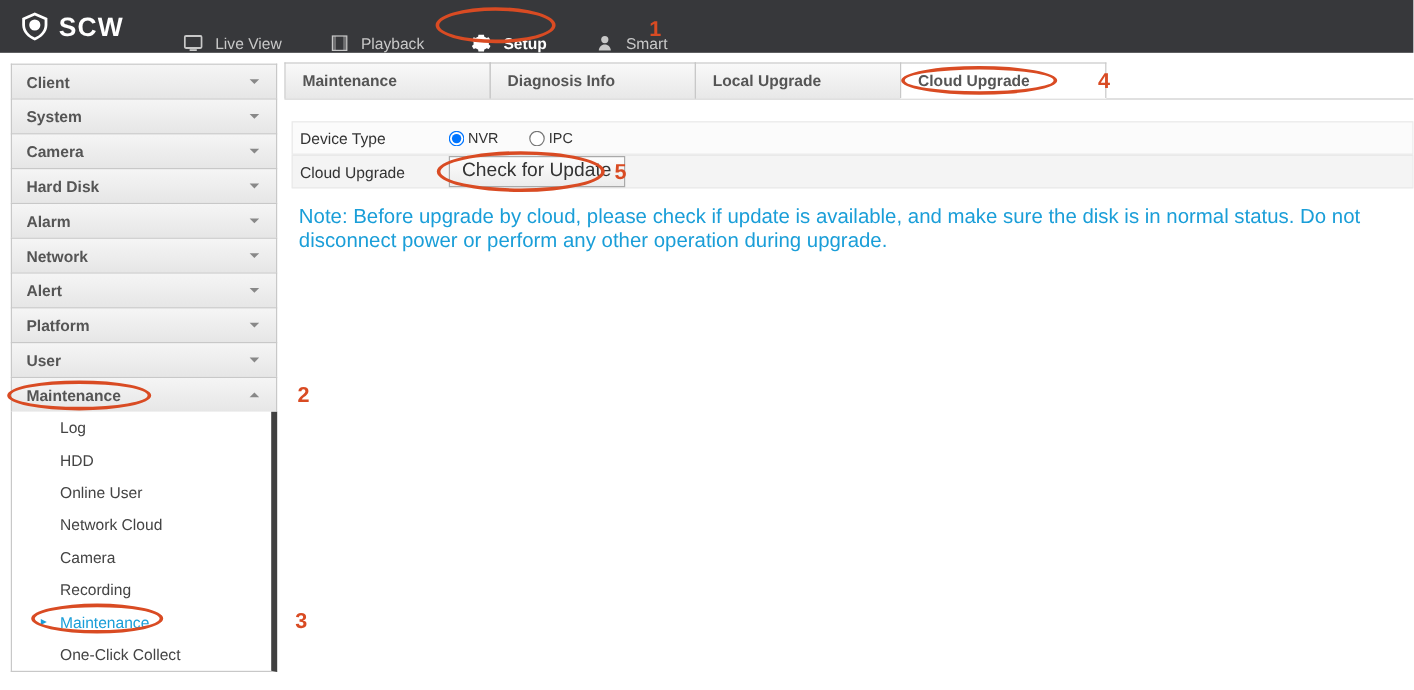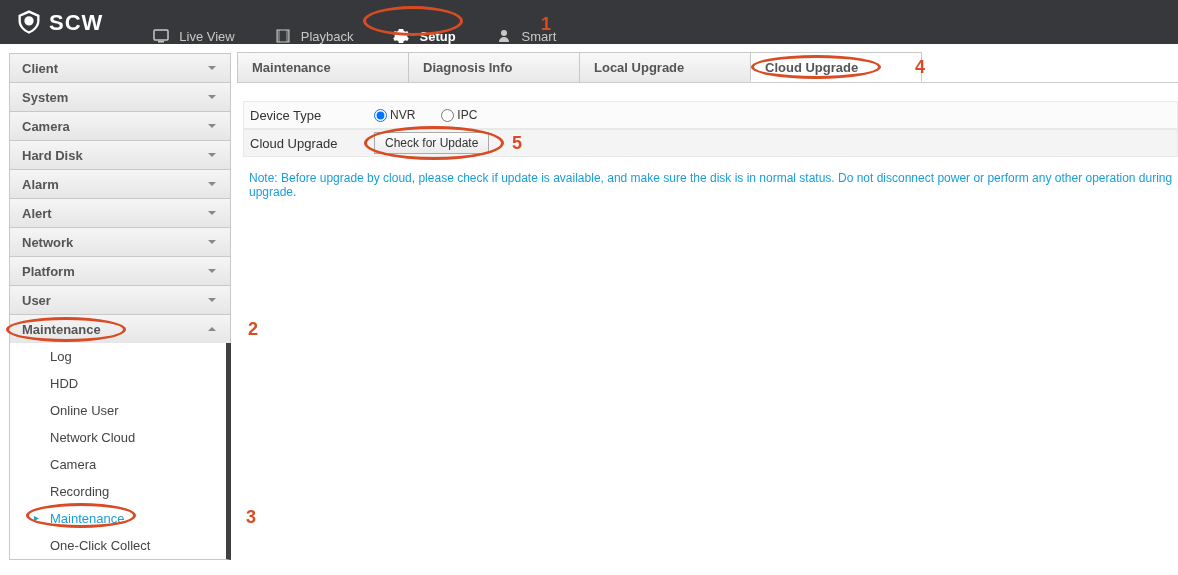--- a/index.html
+++ b/index.html
@@ -36,22 +36,22 @@
     .tab.active { background: #fff; border-bottom: 1px solid #fff; margin-bottom: -1px; z-index: 2; }
 
     
     .form-area { padding: 18px 0 0 6px; position: relative; }
     .form-row { display: flex; align-items: center; height: 28px; border: 1px solid #e9e9e9; background: #fbfbfb; }
     .form-row.alt { background: #f4f4f4; }
     .form-label { width: 130px; padding-left: 6px; color: #333; }
     .form-controls { display: flex; align-items: center; gap: 20px; }
     .radio-wrap { display: inline-flex; align-items: center; margin-right: 6px; font-size: 12px; }
     .radio-wrap input { margin-right: 3px; }
-    .btn { background: linear-gradient(#fdfdfd, #ececec); border: 1px solid #aaa; padding: 3px 10px; font-size: 12px; cursor: pointer; color: #333; }
-    .note { color: #1a9ed8; font-size: 12px; padding: 14px 0 0 6px; }
+    .btn { background: linear-gradient(#fdfdfd, #ececec); border: 1px solid #aaa; padding: 3px 10px; font-size: 16px; cursor: pointer; color: #333; }
+    .note { color: #1a9ed8; font-size: 17px; padding: 14px 0 0 6px; }
     .annot-ellipse { position: absolute; border: 3px solid #d94b23; border-radius: 50% / 50%; pointer-events: none; z-index: 50; }
     .annot-num { position: absolute; color: #d94b23; font-weight: bold; font-size: 18px; z-index: 51; pointer-events: none; }
   </style>
 </head>
 <body>
 
 <div class="topbar">
   <div class="logo">
     <svg class="logo-icon" viewBox="0 0 24 24">
       <path d="M12 2 L3 6 v5 c0 5 4 9 9 11 5-2 9-6 9-11 V6 L12 2z M12 4.2 L19 7.3v3.7c0 4-3 7.3-7 9-4-1.7-7-5-7-9V7.3L12 4.2z M8 11a4 4 0 0 1 8 0 4 4 0 0 1-8 0z" fill="#fff"></path>
@@ -119,27 +119,27 @@
           <path d="M2 4l4 4 4-4"></path>
         </svg>
     </div>
     <div class="side-group">
       <span>Alarm</span>
       <svg class="chev" viewBox="0 0 12 12">
           <path d="M2 4l4 4 4-4"></path>
         </svg>
     </div>
     <div class="side-group">
+      <span>Network</span>
+      <svg class="chev" viewBox="0 0 12 12">
+          <path d="M2 4l4 4 4-4"></path>
+        </svg>
+    </div>
+    <div class="side-group">
       <span>Alert</span>
-      <svg class="chev" viewBox="0 0 12 12">
-          <path d="M2 4l4 4 4-4"></path>
-        </svg>
-    </div>
-    <div class="side-group">
-      <span>Network</span>
       <svg class="chev" viewBox="0 0 12 12">
           <path d="M2 4l4 4 4-4"></path>
         </svg>
     </div>
     <div class="side-group">
       <span>Platform</span>
       <svg class="chev" viewBox="0 0 12 12">
           <path d="M2 4l4 4 4-4"></path>
         </svg>
     </div>

